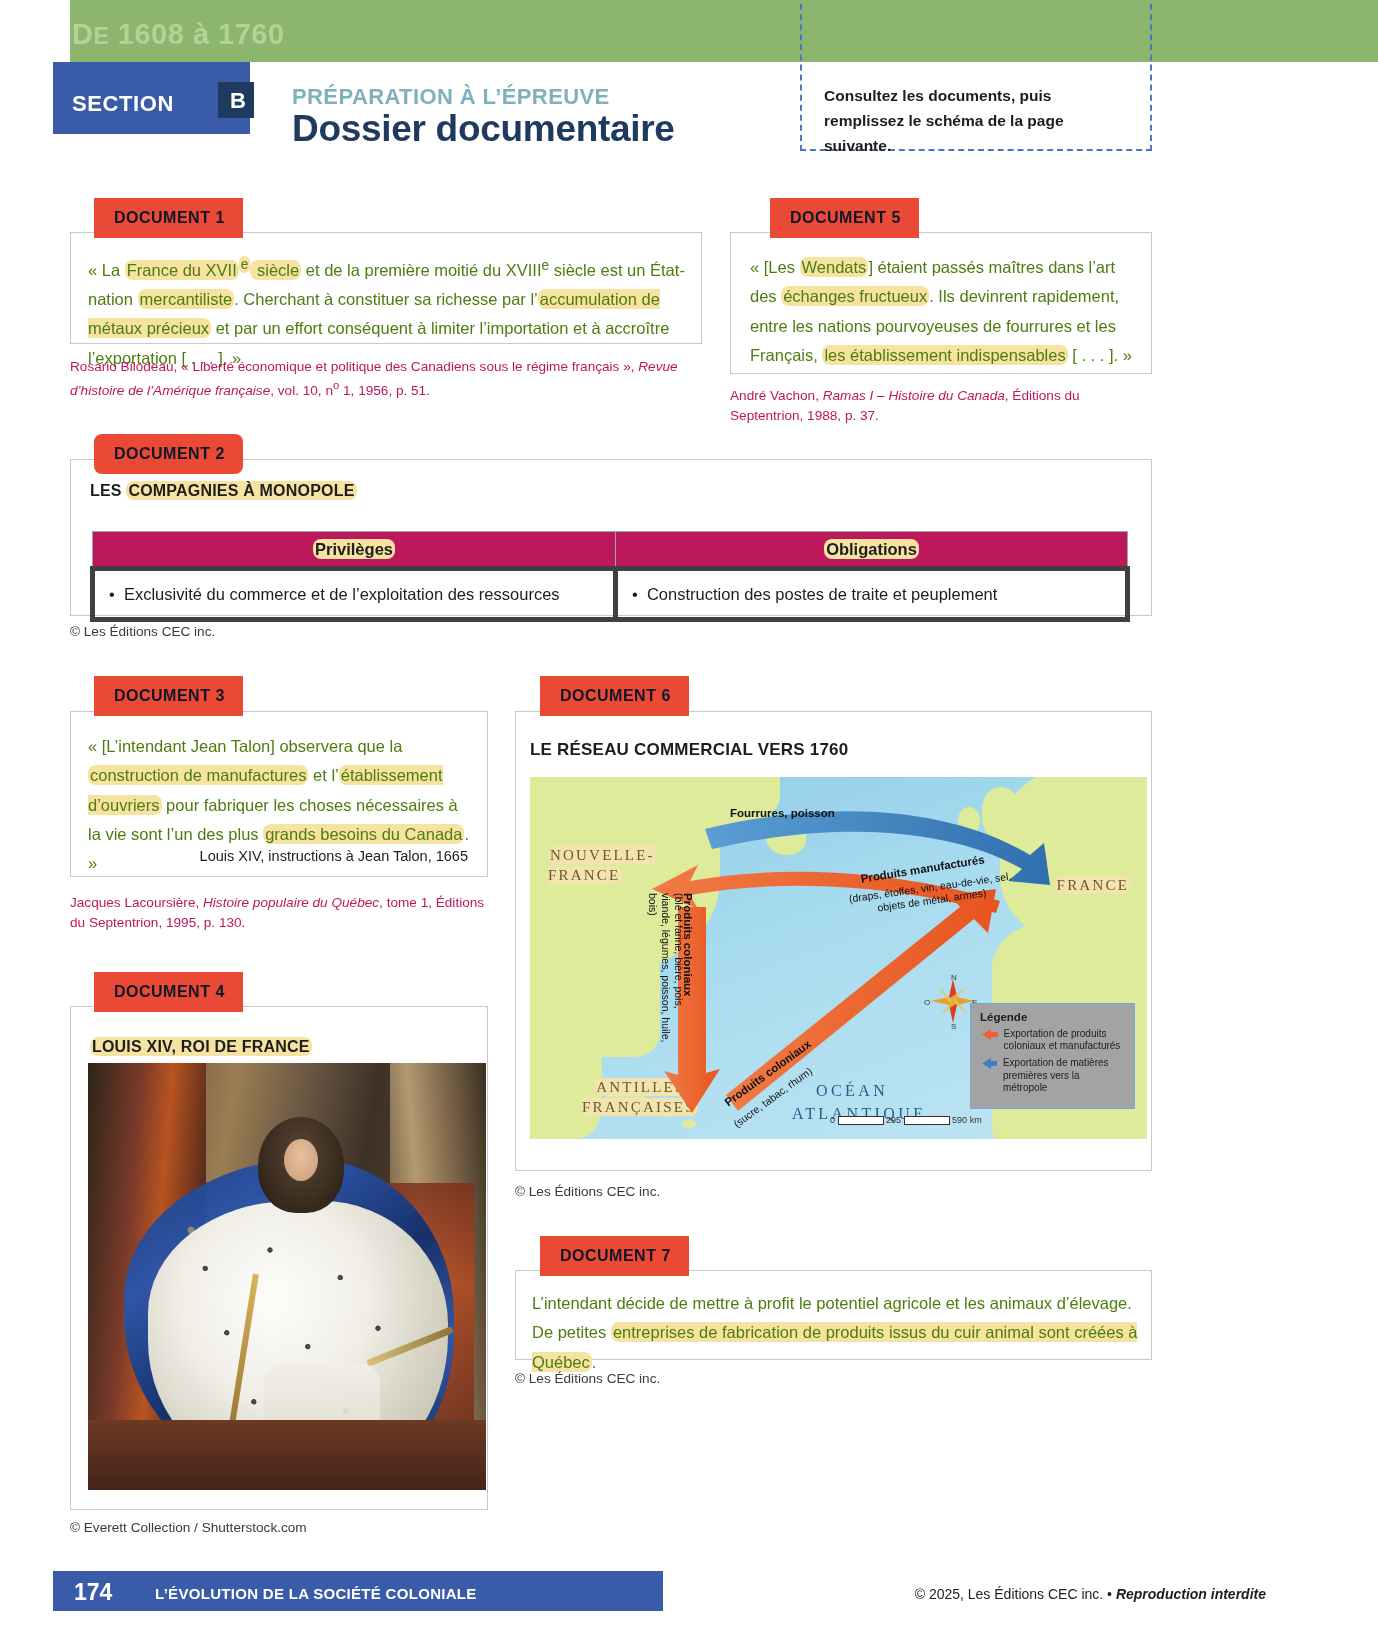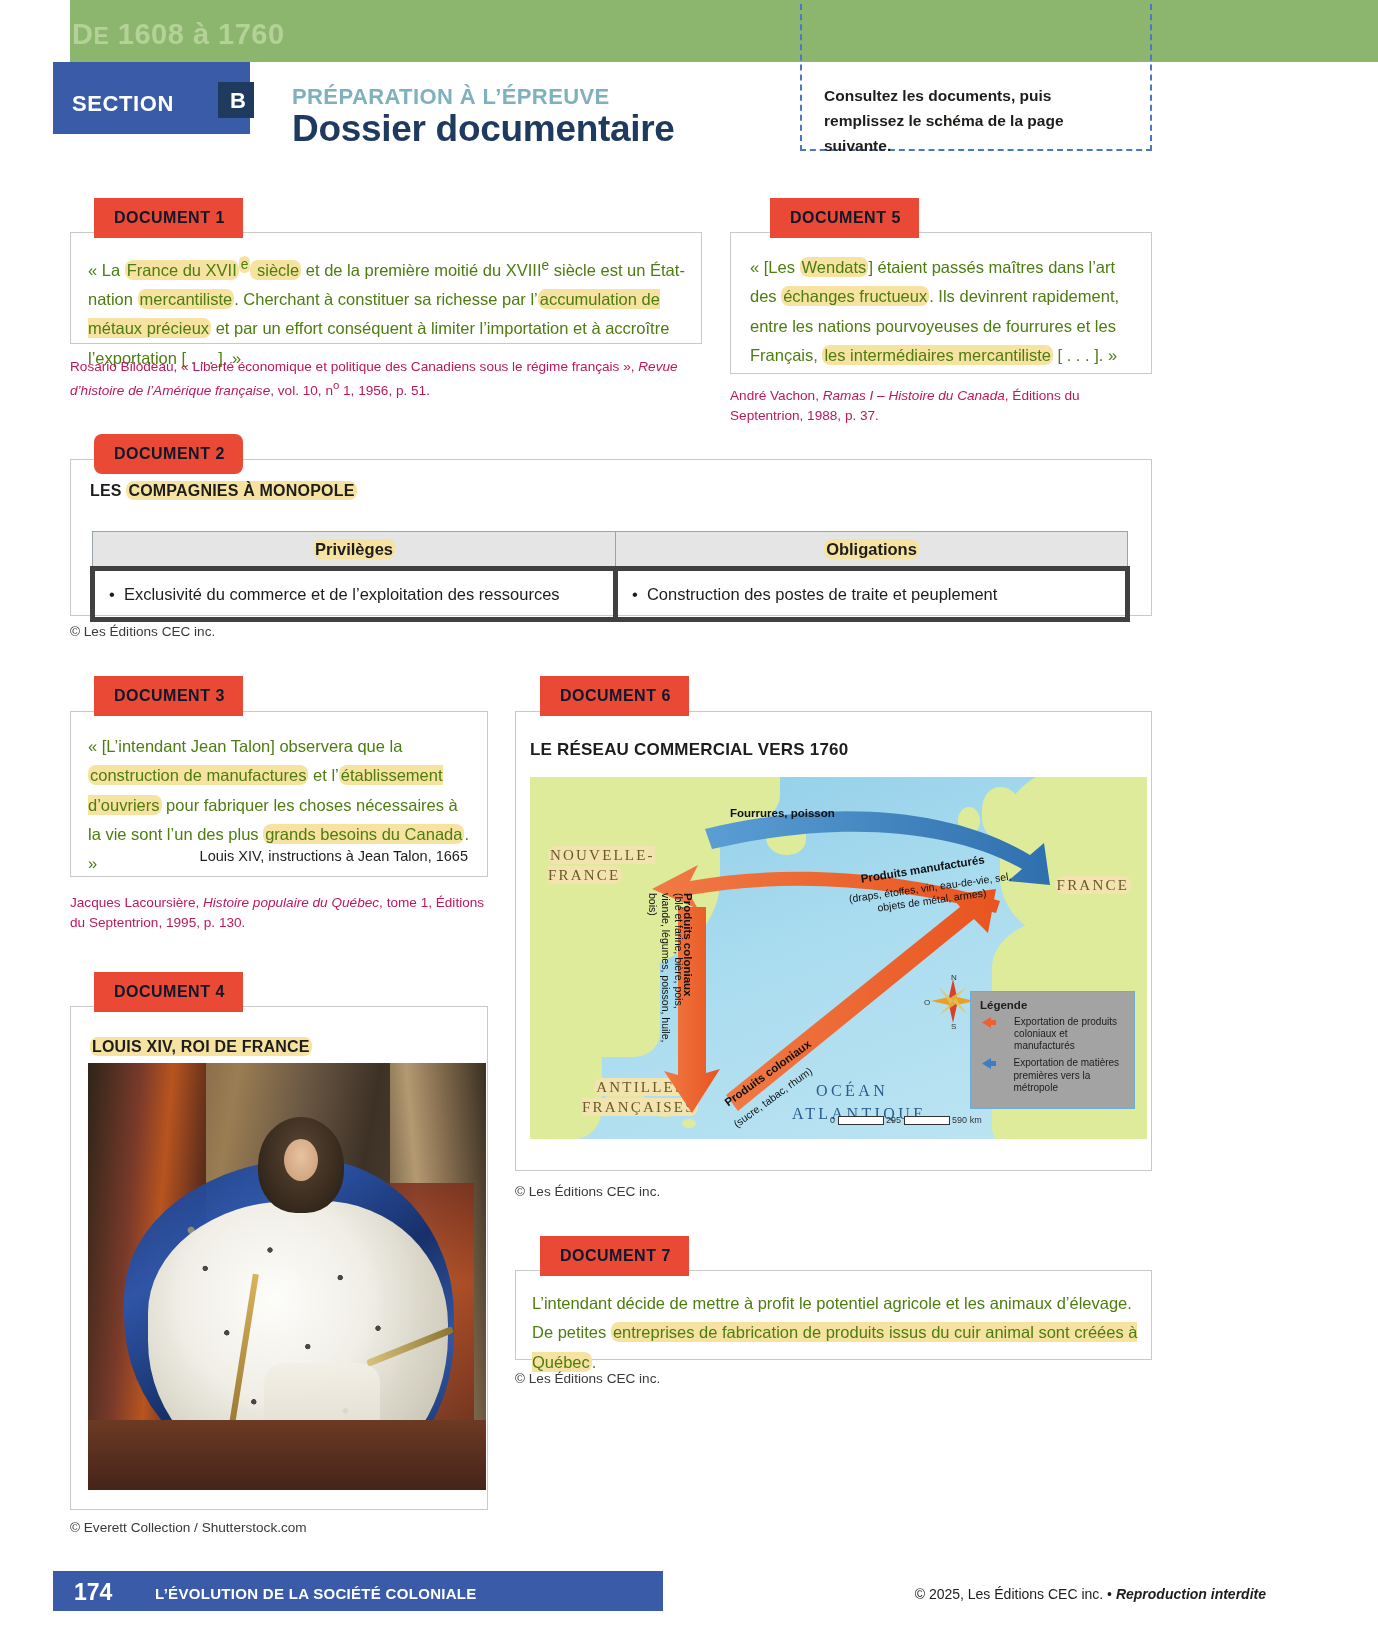--- a/index.html
+++ b/index.html
@@ -29,21 +29,21 @@
   .doc-box{position:absolute;border:1px solid #c9c9c9;background:#fff;}
   .quote{font-size:16.5px;line-height:1.78;color:#4d7c0f;}
   .hl{background:#f7e3a1;padding:1px 2px;border-radius:8px;}
   .src{position:absolute;font-size:13.6px;line-height:1.5;color:#be185d;}
   .src i{font-style:italic;}
   .cec{position:absolute;font-size:13.6px;color:#3a3a3a;}
   .attrib{font-size:14.5px;color:#1d1d1b;text-align:right;}
   .doc-head{font-size:16px;font-weight:bold;letter-spacing:.2px;}
   
   table.t2{border-collapse:collapse;width:1040px;position:absolute;left:90px;top:531px;}
-  table.t2 th{background:#e5e5e5;border:1px solid #9aa3a8;height:32px;font-size:16.5px;font-weight:bold;}
+  table.t2 th{background:#be185d;border:1px solid #9aa3a8;height:32px;font-size:16.5px;font-weight:bold;}
   table.t2 td{border:5px solid #404040;height:44px;font-size:16.5px;padding-left:14px;}
   
   .frame{position:absolute;left:88px;top:1063px;width:398px;height:427px;overflow:hidden;background:#6b5540;}
   .frame .wallL{position:absolute;left:0;top:0;width:100%;height:100%;
      background:linear-gradient(100deg,#4a3b2c 0%,#7d6246 18%,#9a7d52 32%,#6d5a45 46%,#3d3126 62%,#55422f 78%,#8a6f4d 100%);}
   .curtain{position:absolute;left:0;top:0;width:118px;height:100%;
      background:linear-gradient(95deg,#2d2519,#7a3a2a 35%,#b8541f 55%,#5e2e1c 80%,#2c2016);}
   .col-right{position:absolute;right:0;top:0;width:96px;height:100%;
      background:linear-gradient(265deg,#3a2f22,#8d7454 40%,#b49a72 60%,#51412e);}
   .throne{position:absolute;left:236px;top:120px;width:150px;height:250px;
@@ -96,21 +96,21 @@
   .land{position:absolute;background:#ddeb9a;}
   .lbl-place{position:absolute;font-family:"Liberation Serif","DejaVu Serif",serif;
      font-size:15px;letter-spacing:2.2px;color:#6a5a2a;line-height:1.35;}
   .lbl-ocean{position:absolute;font-family:"Liberation Serif","DejaVu Serif",serif;
      font-size:16px;letter-spacing:3.4px;color:#2a5b8c;line-height:1.45;}
   .flowlbl{position:absolute;font-size:11.5px;font-weight:bold;color:#111;}
   .flowsub{position:absolute;font-size:10.5px;color:#111;line-height:1.25;}
   .legend-box{position:absolute;right:12px;bottom:30px;width:146px;background:#a3a3a3;
      border:1px solid #6aaed6;padding:7px 8px 9px 9px;}
   .legend-title{font-size:11.5px;font-weight:bold;margin-bottom:5px;}
-  .legend-row{display:flex;align-items:flex-start;gap:18px;margin-bottom:5px;}
+  .legend-row{display:flex;align-items:flex-start;gap:6px;margin-bottom:5px;}
   .legend-txt{font-size:10px;line-height:1.22;}
   .scalebar{position:absolute;left:300px;bottom:14px;font-size:9px;color:#333;}
   .scale-seg{display:inline-block;width:44px;height:7px;border:1px solid #333;vertical-align:middle;}
   .compass{position:absolute;left:392px;top:193px;width:62px;height:62px;font-size:9px;color:#333;}
   
   .foot-blue{position:absolute;left:53px;top:1571px;width:610px;height:40px;background:#3a5ca8;}
   .foot-num{position:absolute;left:74px;top:1579px;color:#fff;font-size:23px;font-weight:bold;}
   .foot-txt{position:absolute;left:155px;top:1585px;color:#fff;font-size:15px;font-weight:bold;letter-spacing:.3px;}
   .foot-right{position:absolute;right:112px;top:1586px;font-size:14px;color:#1d1d1b;}
   .foot-right b{font-style:italic;}
@@ -136,21 +136,21 @@
 <div class="quote" style="position:absolute;left:88px;top:253px;width:600px;">
   <span id="d1q"><span>« La </span><span class="hl">France du XVII</span><sup class="hl">e</sup><span class="hl"> siècle</span><span> et de la première moitié du XVIII</span><sup>e</sup><span> siècle est un État-nation </span><span class="hl">mercantiliste</span><span>. Cherchant à constituer sa richesse par l’</span><span class="hl">accumulation de métaux précieux</span><span> et par un effort conséquent à limiter l’importation et à accroître l’exportation [ . . . ]. »</span></span>
 </div>
 <div class="src" style="left:70px;top:357px;width:625px;">
   <span>Rosario Bilodeau, « Liberté économique et politique des Canadiens sous le régime français », </span><i>Revue d’histoire de l’Amérique française</i><span>, vol. 10, n</span><sup>o</sup><span> 1, 1956, p. 51.</span>
 </div>
 
 <div class="doc-tag" style="left:770px;top:198px;">DOCUMENT 5</div>
 <div class="doc-box" style="left:730px;top:232px;width:420px;height:140px;"></div>
 <div class="quote" style="position:absolute;left:750px;top:253px;width:392px;">
-  <span id="d5q"><span>« [Les </span><span class="hl">Wendats</span><span>] étaient passés maîtres dans l’art des </span><span class="hl">échanges fructueux</span><span>. Ils devinrent rapidement, entre les nations pourvoyeuses de fourrures et les Français, </span><span class="hl">les intermédiaires mercantiliste</span><span> [ . . . ]. »</span></span>
+  <span id="d5q"><span>« [Les </span><span class="hl">Wendats</span><span>] étaient passés maîtres dans l’art des </span><span class="hl">échanges fructueux</span><span>. Ils devinrent rapidement, entre les nations pourvoyeuses de fourrures et les Français, </span><span class="hl">les établissement indispensables</span><span> [ . . . ]. »</span></span>
 </div>
 <div class="src" style="left:730px;top:386px;width:420px;">
   <span>André Vachon, </span><i>Ramas I – Histoire du Canada</i><span>, Éditions du Septentrion, 1988, p. 37.</span>
 </div>
 
 <div class="doc-tag" style="left:94px;top:434px;border-radius:8px;">DOCUMENT 2</div>
 <div class="doc-box" style="left:70px;top:459px;width:1080px;height:155px;"></div>
 <div class="doc-head" style="position:absolute;left:90px;top:482px;">
   <span>LES </span><span class="hl">COMPAGNIES À MONOPOLE</span>
 </div>

